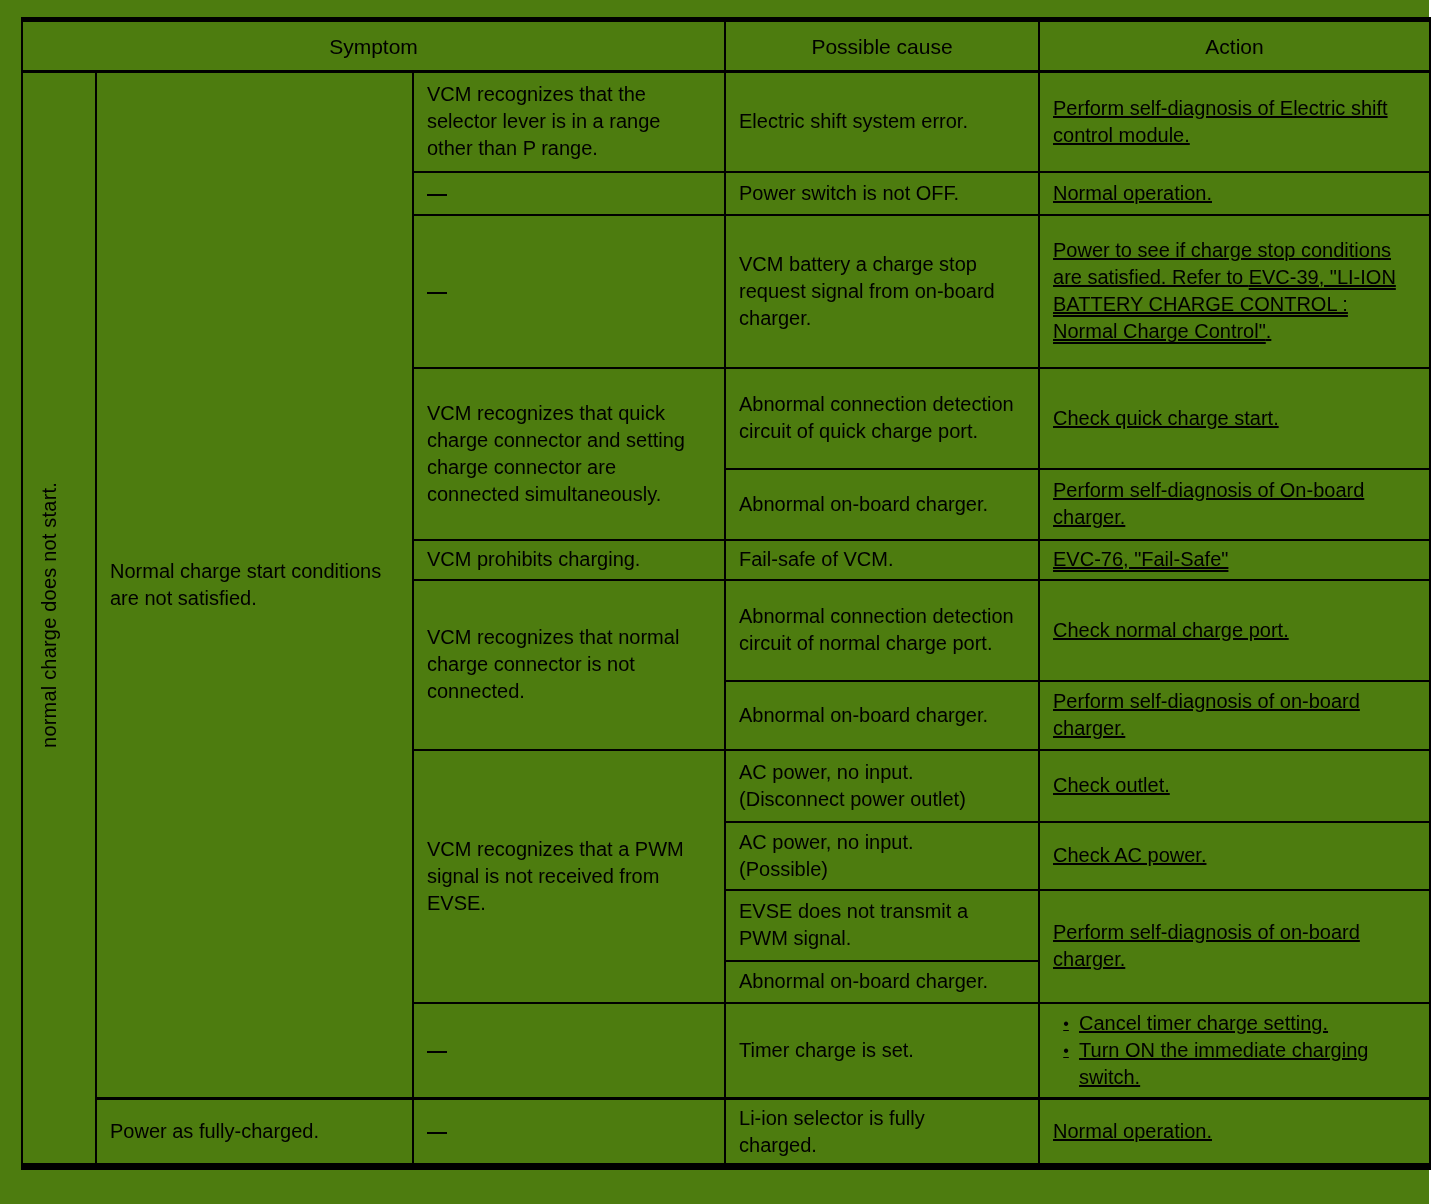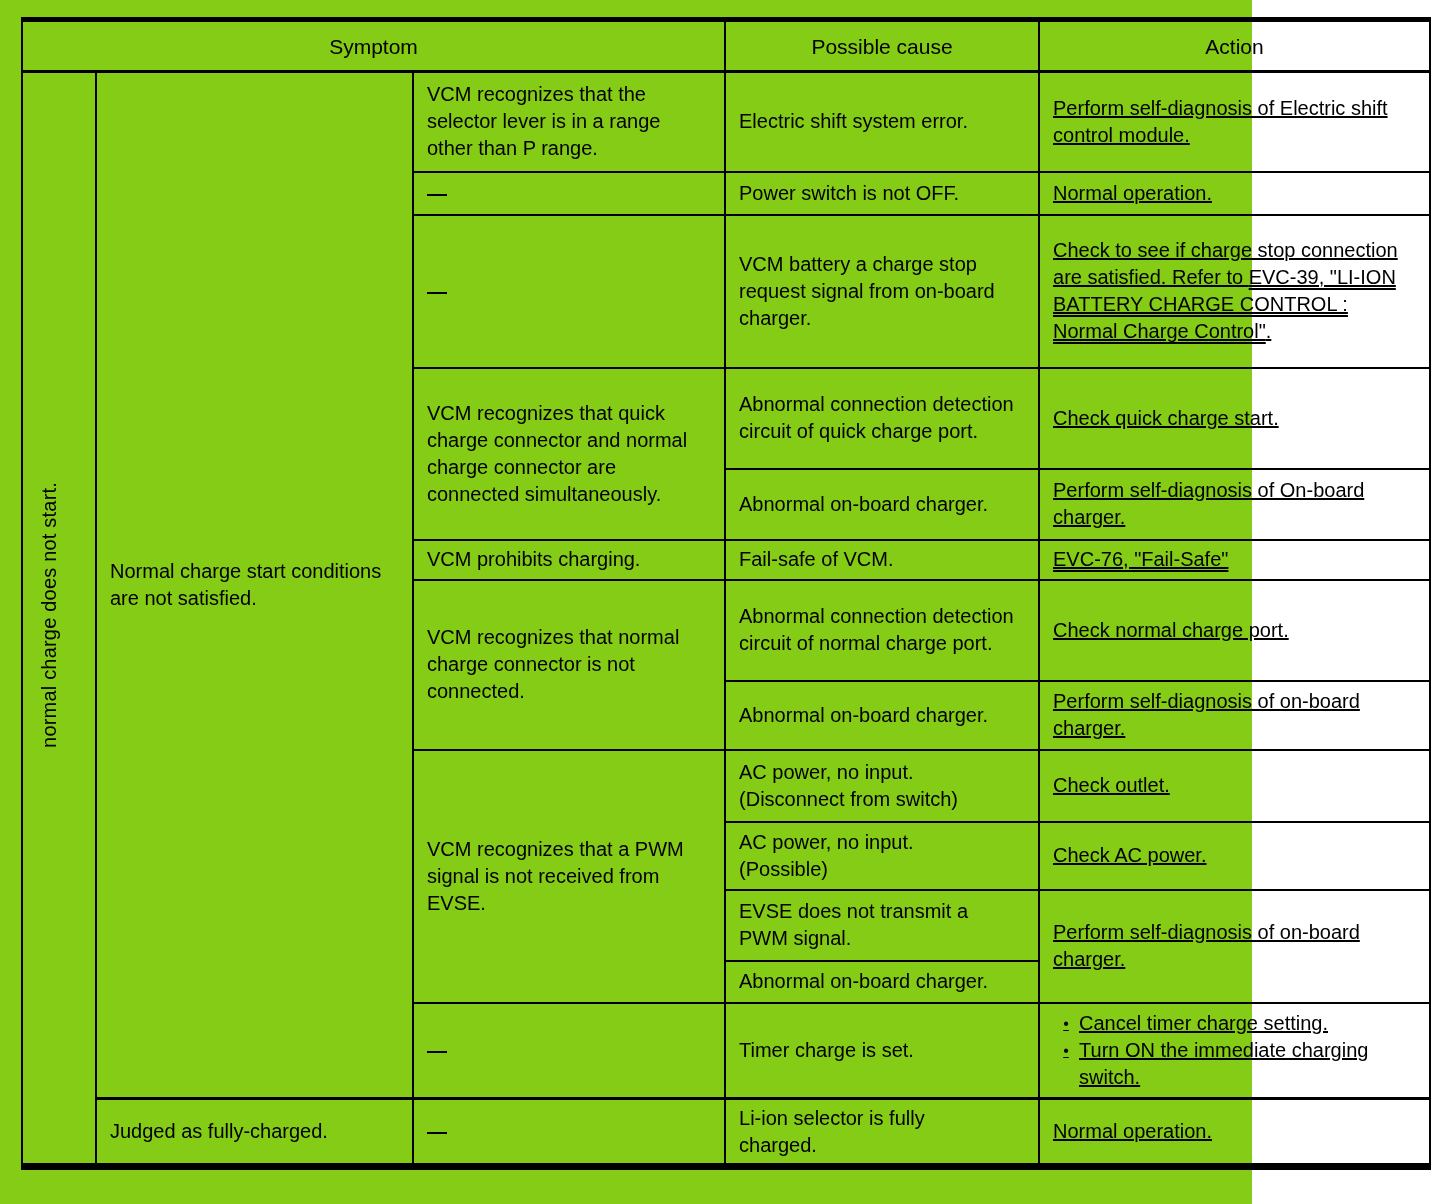--- a/index.html
+++ b/index.html
@@ -2,23 +2,23 @@
 <html><head>
 <meta charset="utf-8">
 <style>
   html, body {
     margin: 0;
     padding: 0;
     background: #ffffff;
   }
   .page {
     position: relative;
-    width: 1252px;
+    width: 1429px;
     height: 1204px;
-    background: #84cc16;
+    background: #4d7c0f;
     color: #000000;
     font-family: "Liberation Sans", "DejaVu Sans", sans-serif;
   }
   table.diag {
     position: absolute;
     left: 21px;
     top: 17px;
     width: 1408px;
     border-collapse: collapse;
     table-layout: fixed;
@@ -118,25 +118,25 @@
 
     <tr style="height:43px">
       <td class="sym dash">—</td>
       <td class="cause">Power switch is not OFF.</td>
       <td class="act">Normal operation.</td>
     </tr>
 
     <tr style="height:153px">
       <td class="sym dash">—</td>
       <td class="cause">VCM battery a charge stop request signal from on-board charger.</td>
-      <td class="act"><span>Check to see if charge stop connection are satisfied. Refer to </span><span class="ref">EVC-39, "LI-ION BATTERY CHARGE CONTROL : Normal Charge Control"</span><span>.</span></td>
+      <td class="act"><span>Power to see if charge stop conditions are satisfied. Refer to </span><span class="ref">EVC-39, "LI-ION BATTERY CHARGE CONTROL : Normal Charge Control"</span><span>.</span></td>
     </tr>
 
     <tr style="height:101px">
-      <td class="sym" rowspan="2">VCM recognizes that quick charge connector and normal charge connector are connected simultaneously.</td>
+      <td class="sym" rowspan="2">VCM recognizes that quick charge connector and setting charge connector are connected simultaneously.</td>
       <td class="cause">Abnormal connection detection circuit of quick charge port.</td>
       <td class="act">Check quick charge start.</td>
     </tr>
 
     <tr style="height:71px">
       <td class="cause">Abnormal on-board charger.</td>
       <td class="act">Perform self-diagnosis of On-board charger.</td>
     </tr>
 
     <tr style="height:40px">
@@ -153,21 +153,21 @@
 
     <tr style="height:69px">
       <td class="cause">Abnormal on-board charger.</td>
       <td class="act">Perform self-diagnosis of on-board charger.</td>
     </tr>
 
     <tr style="height:72px">
       <td class="sym" rowspan="4">VCM recognizes that a PWM signal is not received from EVSE.</td>
       <td class="cause">
         <div>AC power, no input.</div>
-        <div>(Disconnect from switch)</div>
+        <div>(Disconnect power outlet)</div>
       </td>
       <td class="act">Check outlet.</td>
     </tr>
 
     <tr style="height:68px">
       <td class="cause">
         <div>AC power, no input.</div>
         <div>(Possible)</div>
       </td>
       <td class="act">Check AC power.</td>
@@ -191,21 +191,21 @@
           <span class="txt">Cancel timer charge setting.</span>
         </div>
         <div class="bi">
           <span class="bullet">•</span>
           <span class="txt">Turn ON the immediate charging switch.</span>
         </div>
       </td>
     </tr>
 
     <tr style="height:68px" class="seprow">
-      <td>Judged as fully-charged.</td>
+      <td>Power as fully-charged.</td>
       <td class="sym dash">—</td>
       <td class="cause">
         <div>Li-ion selector is fully</div>
         <div>charged.</div>
       </td>
       <td class="act">Normal operation.</td>
     </tr>
   </tbody>
     </table>
 </div>

